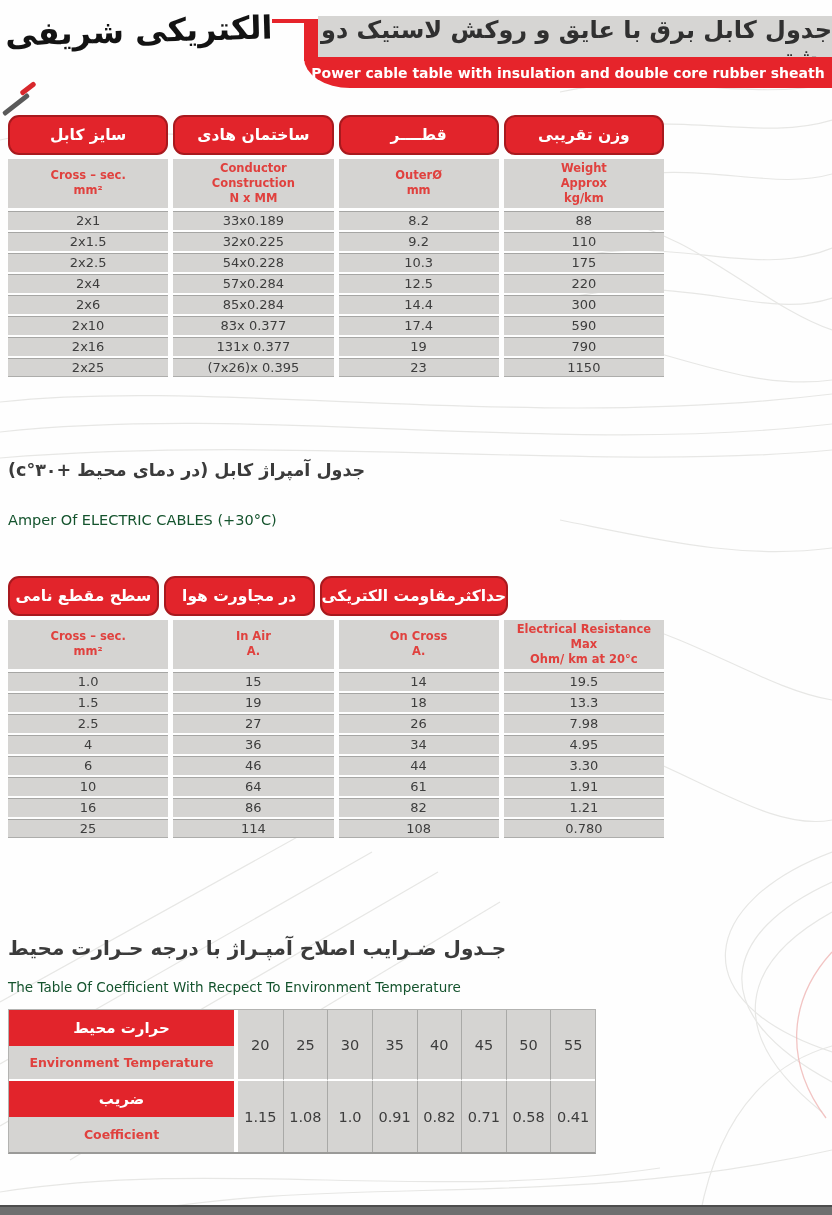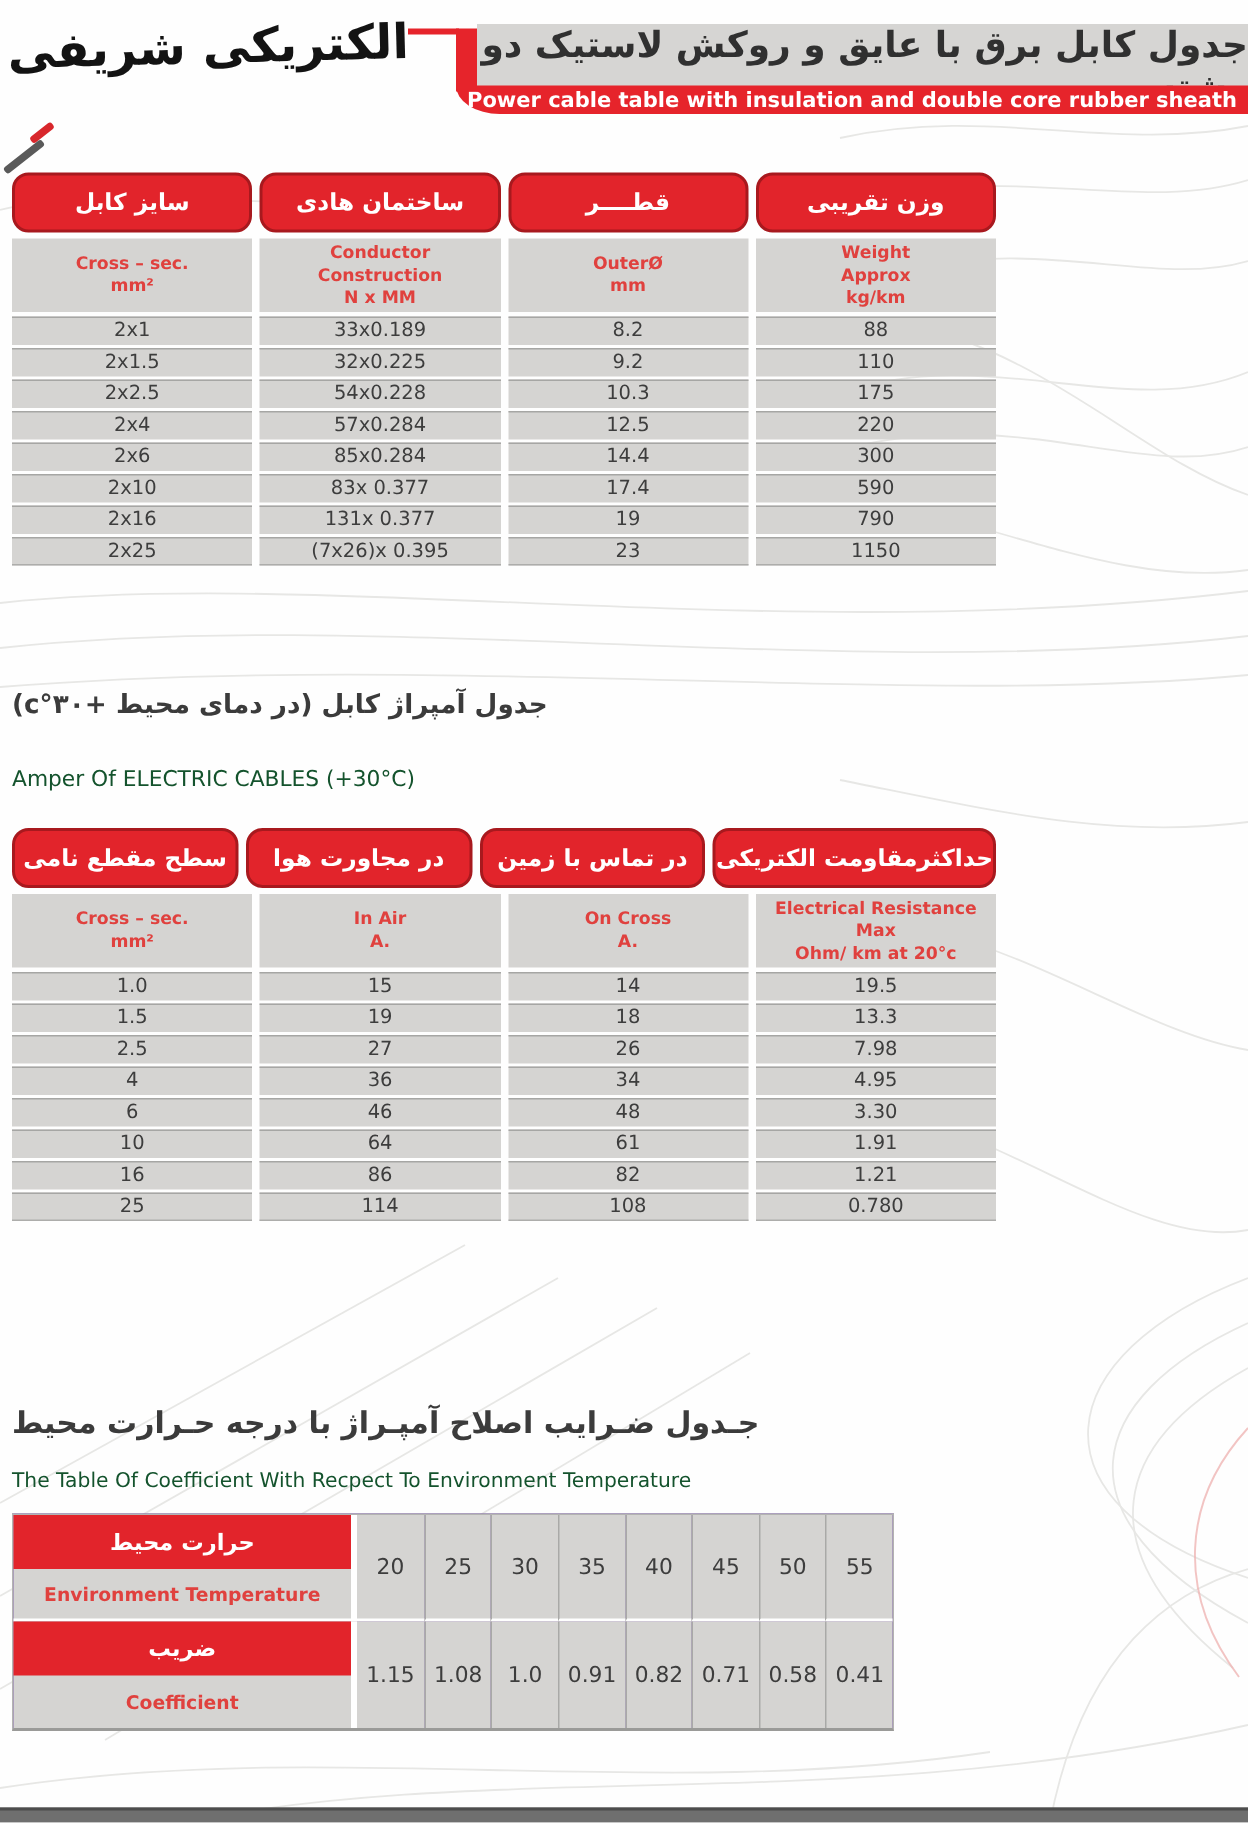--- a/index.html
+++ b/index.html
@@ -14,21 +14,21 @@
   
   .gray-band {
     left:318px; top:16px; right:0; height:55px; background:#d6d5d3;
     display:flex; align-items:center; justify-content:center;
   }
   .gray-band span {
     direction:rtl; font-size:24px; font-weight:bold; color:#303030;
     letter-spacing:0;
   }
   .red-band {
-    left:304px; top:57px; right:0; height:19px; background:#e6242b;
+    left:304px; top:57px; right:0; height:31px; background:#e6242b;
     border-bottom-left-radius:46px 30px;
     display:flex; align-items:center; justify-content:center;
   }
   .red-band span { color:#fff; font-size:14px; font-weight:bold; }
   .accent-v { left:304px; top:19px; width:14px; height:42px; background:#e6242b; }
   .accent-h { left:272px; top:19px; width:34px; height:4px; background:#e6242b; }
 
   .brand {
     left:4px; top:12px; width:270px; height:52px;
     direction:rtl; text-align:center;
@@ -209,25 +209,24 @@
         <div class="cell">2x25</div>
         <div class="cell">(7x26)x 0.395</div>
         <div class="cell">23</div>
         <div class="cell">1150</div>
       </div>
   </div>
 
   <div class="layer h-fa h2fa">جدول آمپراژ کابل (در دمای محیط +۳۰°c)</div>
   <div class="layer h-en h2en">Amper Of ELECTRIC CABLES (+30°C)</div>
 
-  <div class="layer spec" style="top:552px">
+  <div class="layer spec" style="top:576px">
     <div class="tabs">
       <div class="tab">سطح مقطع نامی</div>
       <div class="tab">در مجاورت هوا</div>
-      <div class="tab">در تماس با زمین</div>
       <div class="tab">حداکثرمقاومت الکتریکی</div>
     </div>
     <div class="subs">
       <div class="sub">Cross – sec.
 mm²</div>
       <div class="sub">In Air
 A.</div>
       <div class="sub">On Cross
 A.</div>
       <div class="sub">Electrical Resistance
@@ -246,21 +245,21 @@
         <div class="cell">2.5</div>
         <div class="cell">27</div>
         <div class="cell">26</div>
         <div class="cell">7.98</div>
         <div class="cell">4</div>
         <div class="cell">36</div>
         <div class="cell">34</div>
         <div class="cell">4.95</div>
         <div class="cell">6</div>
         <div class="cell">46</div>
-        <div class="cell">48</div>
+        <div class="cell">44</div>
         <div class="cell">3.30</div>
         <div class="cell">10</div>
         <div class="cell">64</div>
         <div class="cell">61</div>
         <div class="cell">1.91</div>
         <div class="cell">16</div>
         <div class="cell">86</div>
         <div class="cell">82</div>
         <div class="cell">1.21</div>
         <div class="cell">25</div>

